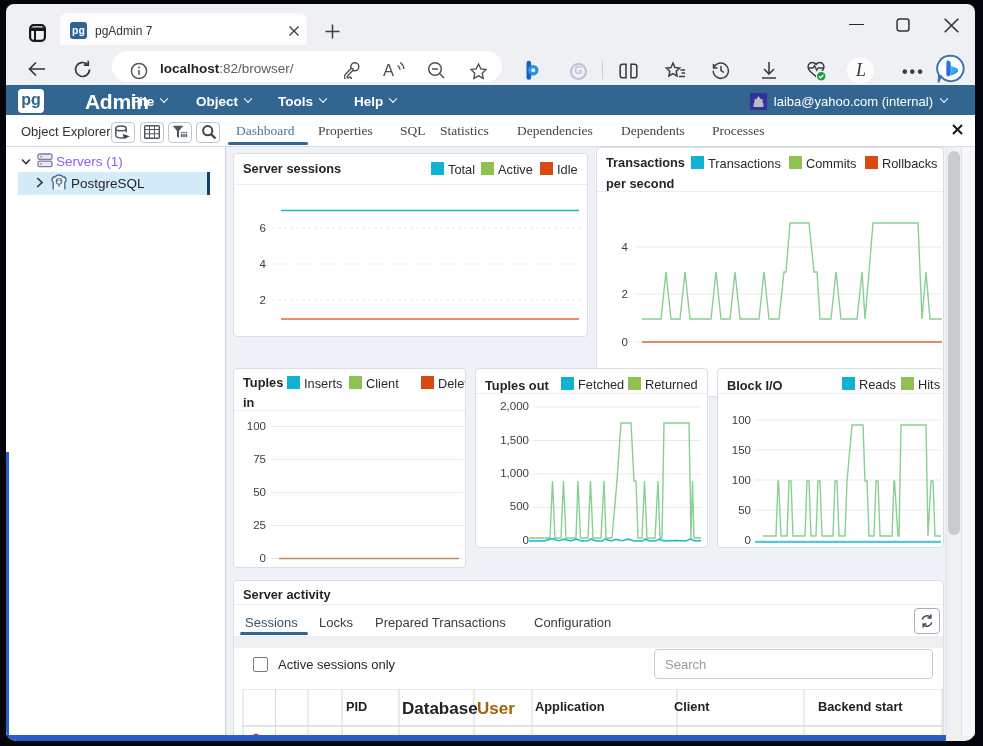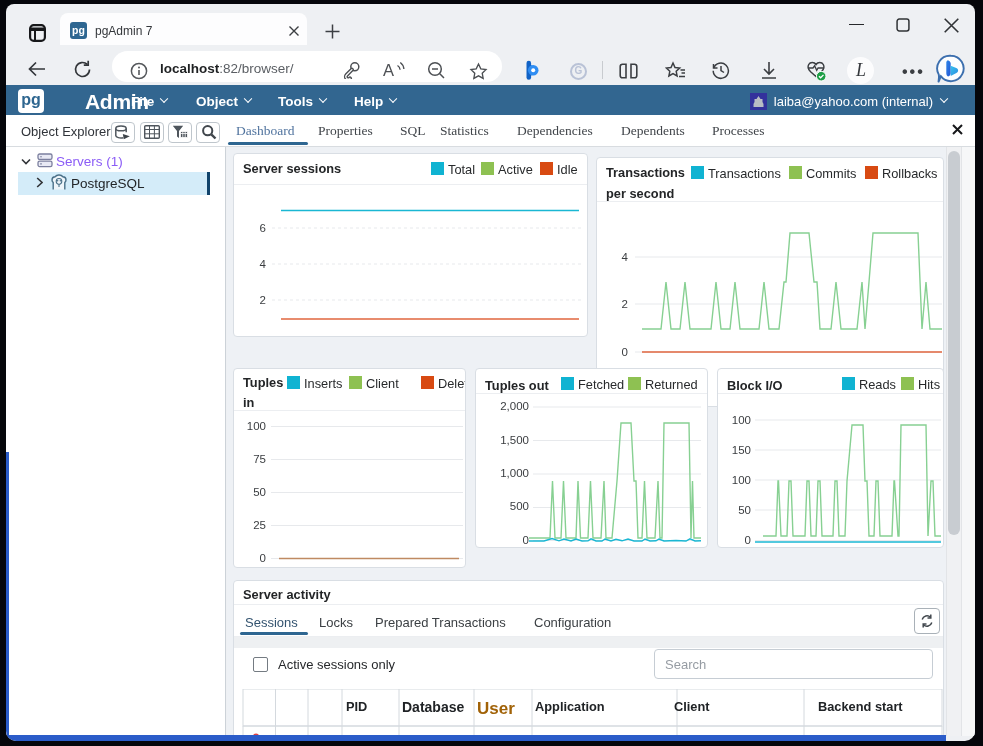--- a/index.html
+++ b/index.html
@@ -272,21 +272,21 @@
         <g stroke="#e7e9ec" stroke-width="1" stroke-dasharray="3 3">
           <path d="M38 74 H347"></path>
             <path d="M38 110 H347"></path>
             <path d="M38 146 H347"></path>
         </g>
         <path d="M47 56.5 H345" stroke="#1ab7d3" stroke-width="1.6" fill="none"></path>
         <path d="M47 165 H345" stroke="#e0663e" stroke-width="1.6" fill="none"></path>
       </svg>
     </div>
 
-    <div class="panel" style="left:369px;top:10px;width:348px;height:250px">
+    <div class="panel" style="left:369px;top:0;width:348px;height:250px">
       <div class="ptitle" style="left:9px;top:7px">Transactions</div>
       <div class="ptitle" style="left:9px;top:28px">per second</div>
       <div class="sq cyan" style="left:94px;top:8px"></div>
         <div class="lg" style="left:111px;top:8px">Transactions</div>
       <div class="sq green" style="left:192px;top:8px"></div>
         <div class="lg" style="left:209px;top:8px">Commits</div>
       <div class="sq red" style="left:268px;top:8px"></div>
         <div class="lg" style="left:285px;top:8px">Rollbacks</div>
       <div class="psep" style="top:43px"></div>
       <div class="axlbl" style="left:11px;top:93px;width:20px">4</div>
@@ -414,21 +414,21 @@
 
       <svg class="abs" style="left:0;top:108px" width="711" height="57" viewBox="0 0 711 57">
         <rect x="9" y="0" width="699" height="37" fill="#fff" stroke="#d4d9de" stroke-width="1"></rect>
         <g stroke="#d4d9de" stroke-width="1">
           <path d="M41.5 0 V57 M74 0 V57 M108 0 V57 M165 0 V57 M240 0 V57 M298 0 V57 M443 0 V57 M570 0 V57"></path>
           <path d="M9 37 H708 M9 54 H708 M9 37 V57 M708 37 V57"></path>
         </g>
         <circle cx="22" cy="47.5" r="3" fill="#e14444"></circle>
       </svg>
       <div class="abs" style="left:112px;top:118px;font-weight:bold;font-size:12.8px;color:#202326">PID</div>
-      <div class="abs" style="left:168px;top:118px;font-weight:bold;font-size:14px;color:#202326">Database</div>
+      <div class="abs" style="left:168px;top:118px;font-weight:bold;font-size:17px;color:#202326">Database</div>
       <div class="abs" style="left:243px;top:118px;font-weight:bold;font-size:17px;color:#a16207">User</div>
       <div class="abs" style="left:301px;top:118px;font-weight:bold;font-size:12.8px;color:#202326">Application</div>
       <div class="abs" style="left:440px;top:118px;font-weight:bold;font-size:12.8px;color:#202326">Client</div>
       <div class="abs" style="left:584px;top:118px;font-weight:bold;font-size:12.8px;color:#202326">Backend start</div>
     </div>
   </div>
 
   <div class="abs" style="left:0;top:448px;width:3px;height:289px;background:#2b5cc9"></div>
   <div class="abs" style="left:0;top:731px;width:940px;height:6px;background:#2b5cc9"></div>
 </div>

